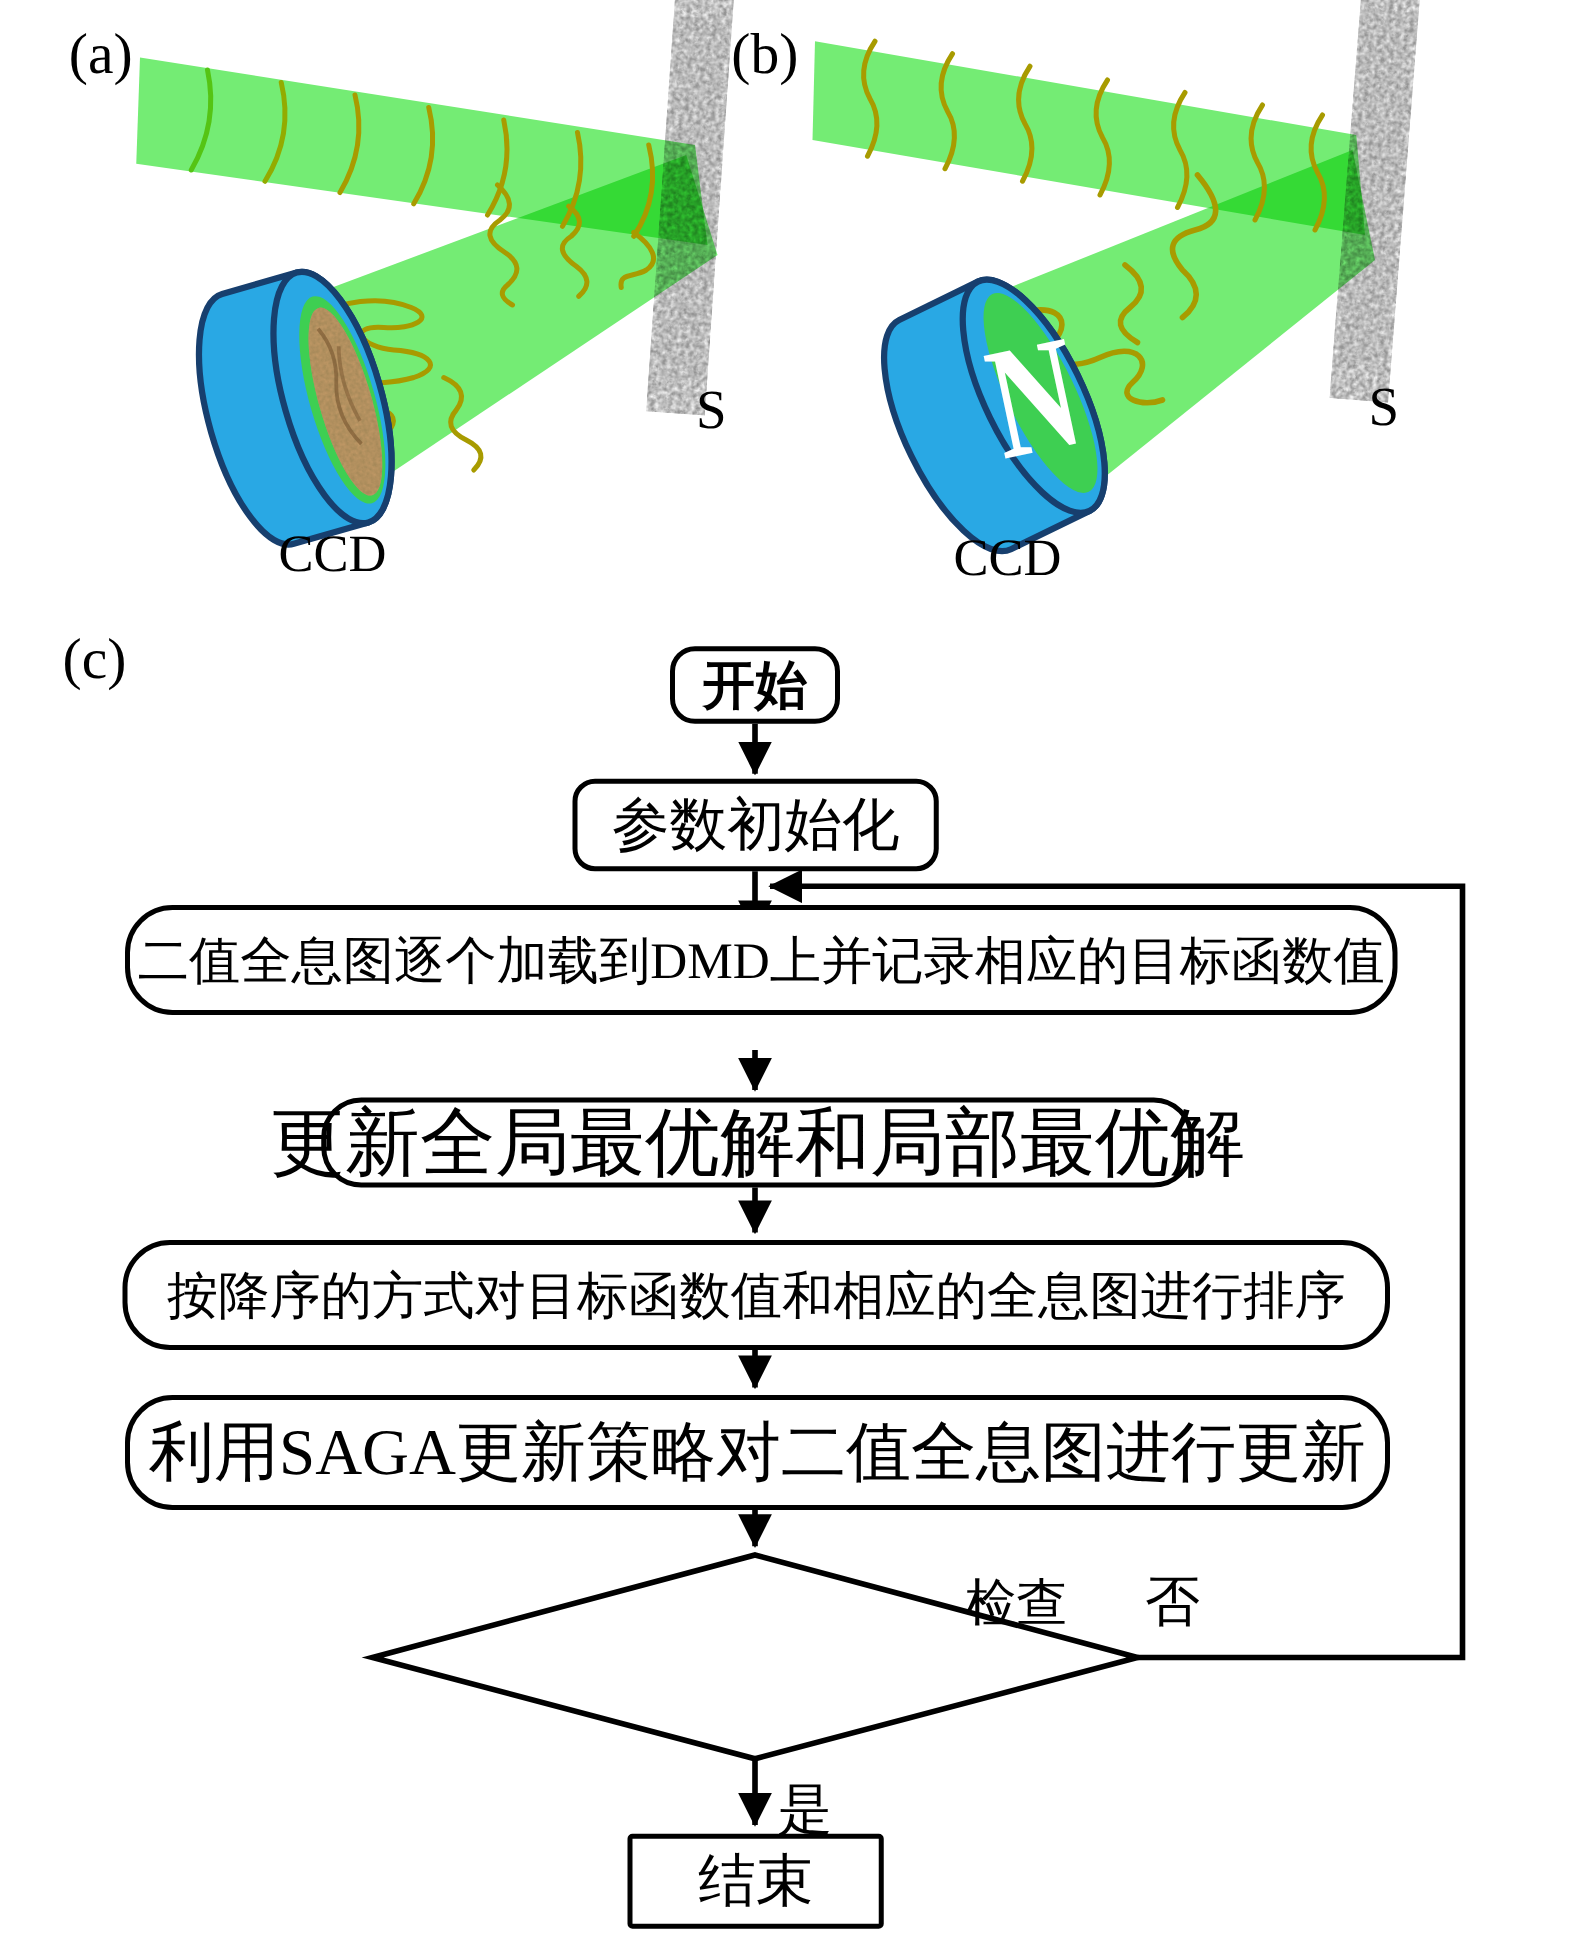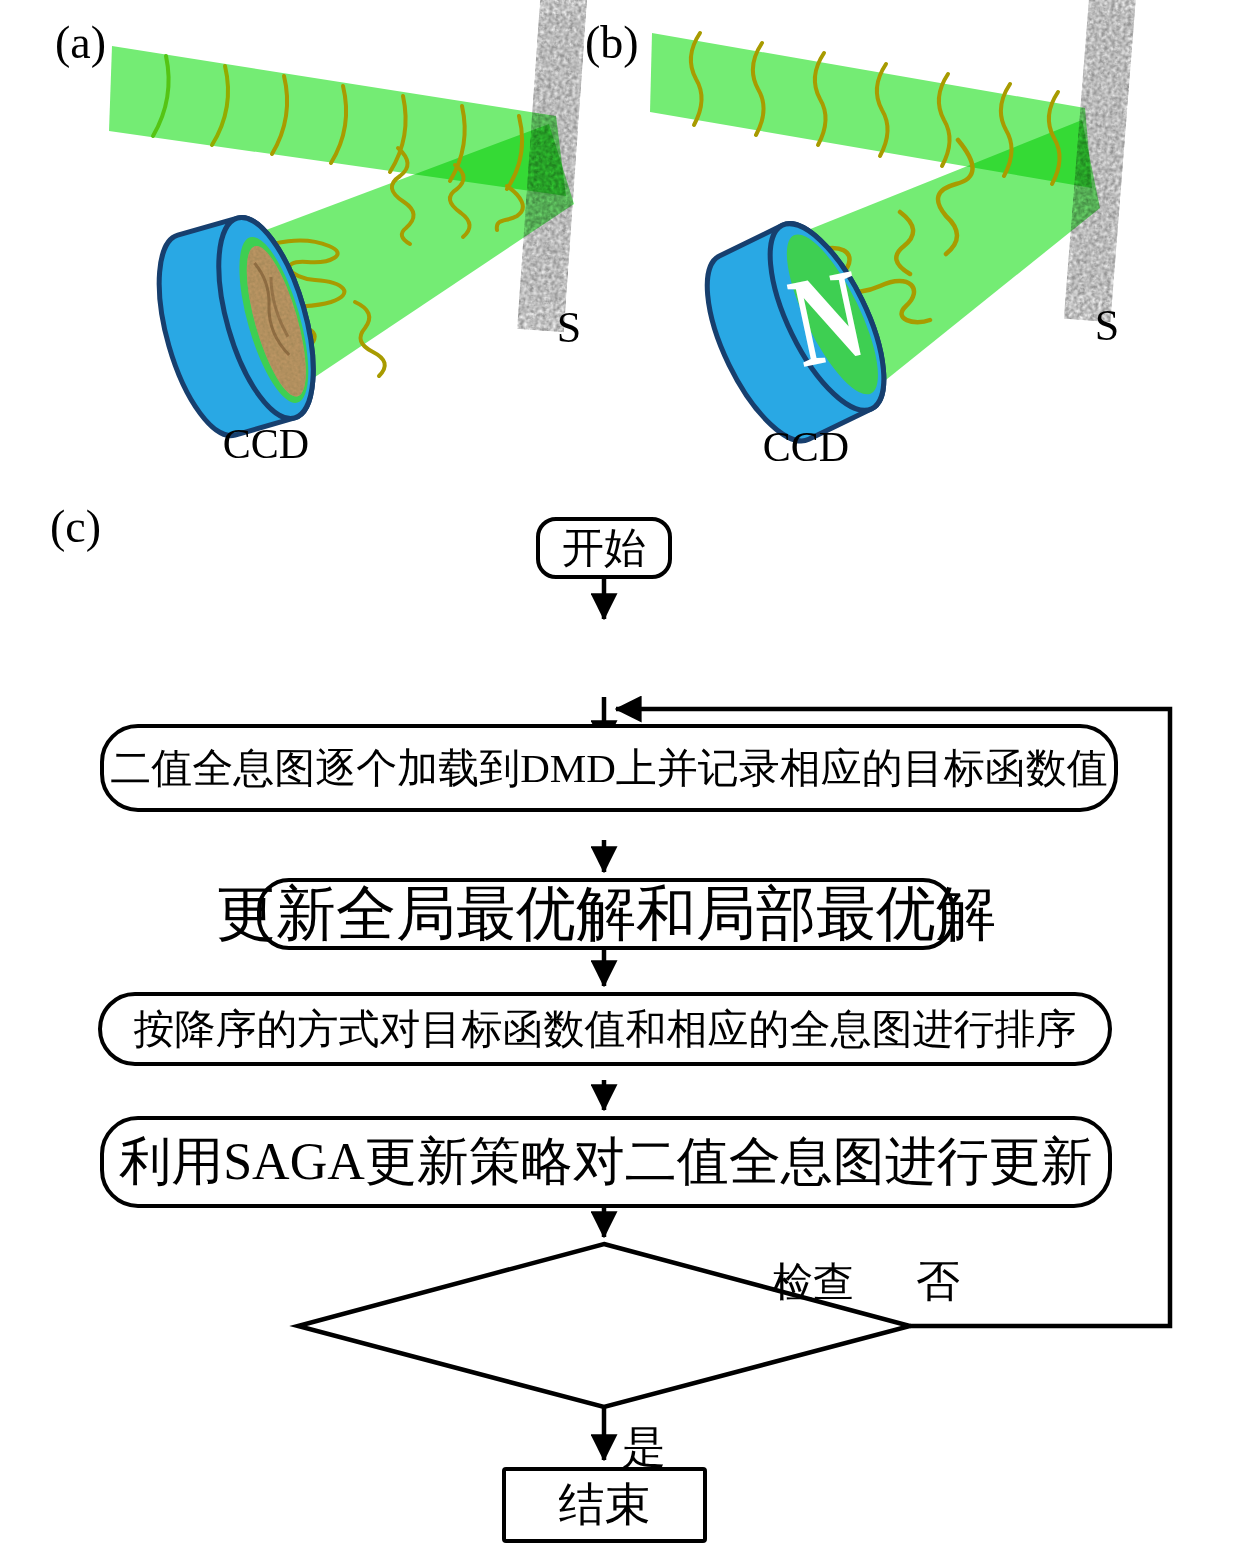--- a/index.html
+++ b/index.html
@@ -135,28 +135,29 @@
 
   <div class="lbl" style="left:55px; top:16px;">(a)</div>
   <div class="lbl" style="left:585px; top:16px;">(b)</div>
   <div class="lbl" style="left:50px; top:500px;">(c)</div>
 
   <div class="lbl small center" style="left:544px; top:302px; width:50px;">S</div>
   <div class="lbl small center" style="left:1082px; top:300px; width:50px;">S</div>
   <div class="lbl center" style="left:196px; top:420px; width:140px; font-size:42px;">CCD</div>
   <div class="lbl center" style="left:736px; top:423px; width:140px; font-size:42px;">CCD</div>
 
-  <div class="flow" style="left:536px; top:517px; width:136px; height:62px; border-radius:20px; font-size:42px;">开始</div>
+  <div class="flow" style="left:536px; top:517px; width:136px; height:62px; border-radius:20px; font-size:42px;font-weight:bold;">开始</div>
 
+  <div class="flow" style="left:458px; top:623px; width:293px; height:74px; border-radius:18px; font-size:46px;">参数初始化</div>
 
   <div class="flow" style="left:100px; top:724px; width:1018px; height:88px; border-radius:38px; font-size:41px;">二值全息图逐个加载到DMD上并记录相应的目标函数值</div>
 
   <div class="flow" style="left:257px; top:878px; width:698px; height:72px; border-radius:32px; font-size:60px;text-align:right;">更新全局最优解和局部最优解</div>
 
-  <div class="flow" style="left:98px; top:992px; width:1014px; height:74px; border-radius:38px; font-size:41px;">按降序的方式对目标函数值和相应的全息图进行排序</div>
+  <div class="flow" style="left:98px; top:992px; width:1014px; height:88px; border-radius:38px; font-size:41px;">按降序的方式对目标函数值和相应的全息图进行排序</div>
 
   <div class="flow" style="left:100px; top:1116px; width:1012px; height:92px; border-radius:38px; font-size:52px;">利用SAGA更新策略对二值全息图进行更新</div>
 
   <div class="diamond-text">
     <div>检查</div>
   </div>
 
   <div class="branch" style="left:916px; top:1252px;">否</div>
   <div class="branch" style="left:622px; top:1418px;">是</div>
 

